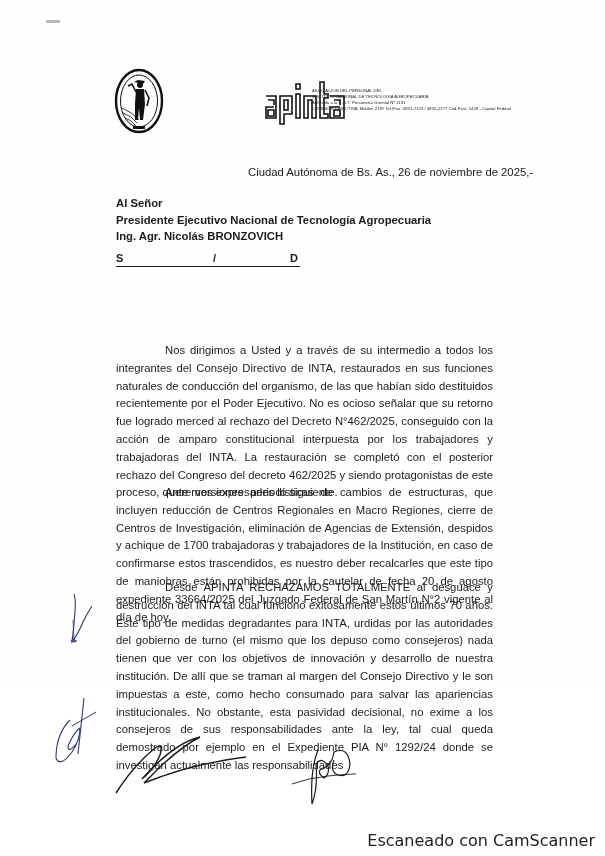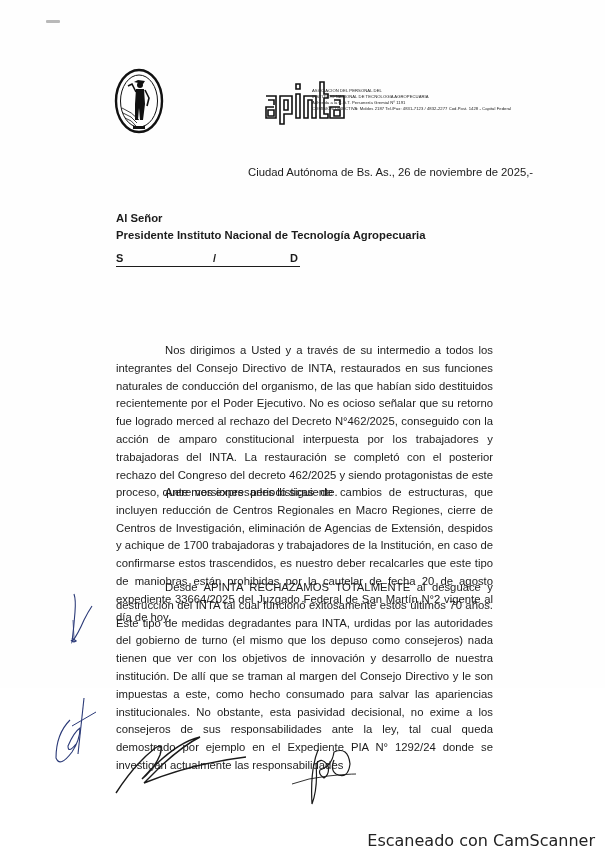--- a/index.html
+++ b/index.html
@@ -65,21 +65,20 @@
     }
     .date-line {
       left: 248px; top: 164px;
       white-space: nowrap;
     }
     .recipient {
       left: 116px; top: 195px;
       font-weight: bold;
       line-height: 16.5px;
       white-space: nowrap;
-      margin-top: 15px;
     }
     .sd-line {
       position: absolute;
       left: 116px; top: 252px;
       width: 184px; height: 16px;
       font-weight: bold;
       font-size: 11px;
     }
     .sd-line .underline {
       position: absolute;
@@ -170,21 +169,22 @@
       <div>INSTITUTO NACIONAL DE TECNOLOGIA AGROPECUARIA</div>
       <div>Adherida a la C.G.T. Personería Gremial Nº 1191</div>
       <div>COMISIÓN DIRECTIVA: Moldes 2187 Tel./Fax: 4831-7123 / 4832-2277 Cod.Post. 1428 - Capital Federal</div>
     </div>
   </div>
 
   <div class="text date-line">Ciudad Autónoma de Bs. As., 26 de noviembre de 2025,-</div>
 
   <div class="text recipient">
     <div>Al Señor</div>
-    <div>Presidente Instituto Nacional de Tecnología Agropecuaria</div>
+    <div>Presidente Ejecutivo Nacional de Tecnología Agropecuaria</div>
+    <div>Ing. Agr. Nicolás BRONZOVICH</div>
   </div>
 
   <div class="sd-line">
     <span class="s">S</span>
     <span class="slash">/</span>
     <span class="d">D</span>
     <div class="underline"></div>
   </div>
 
 

